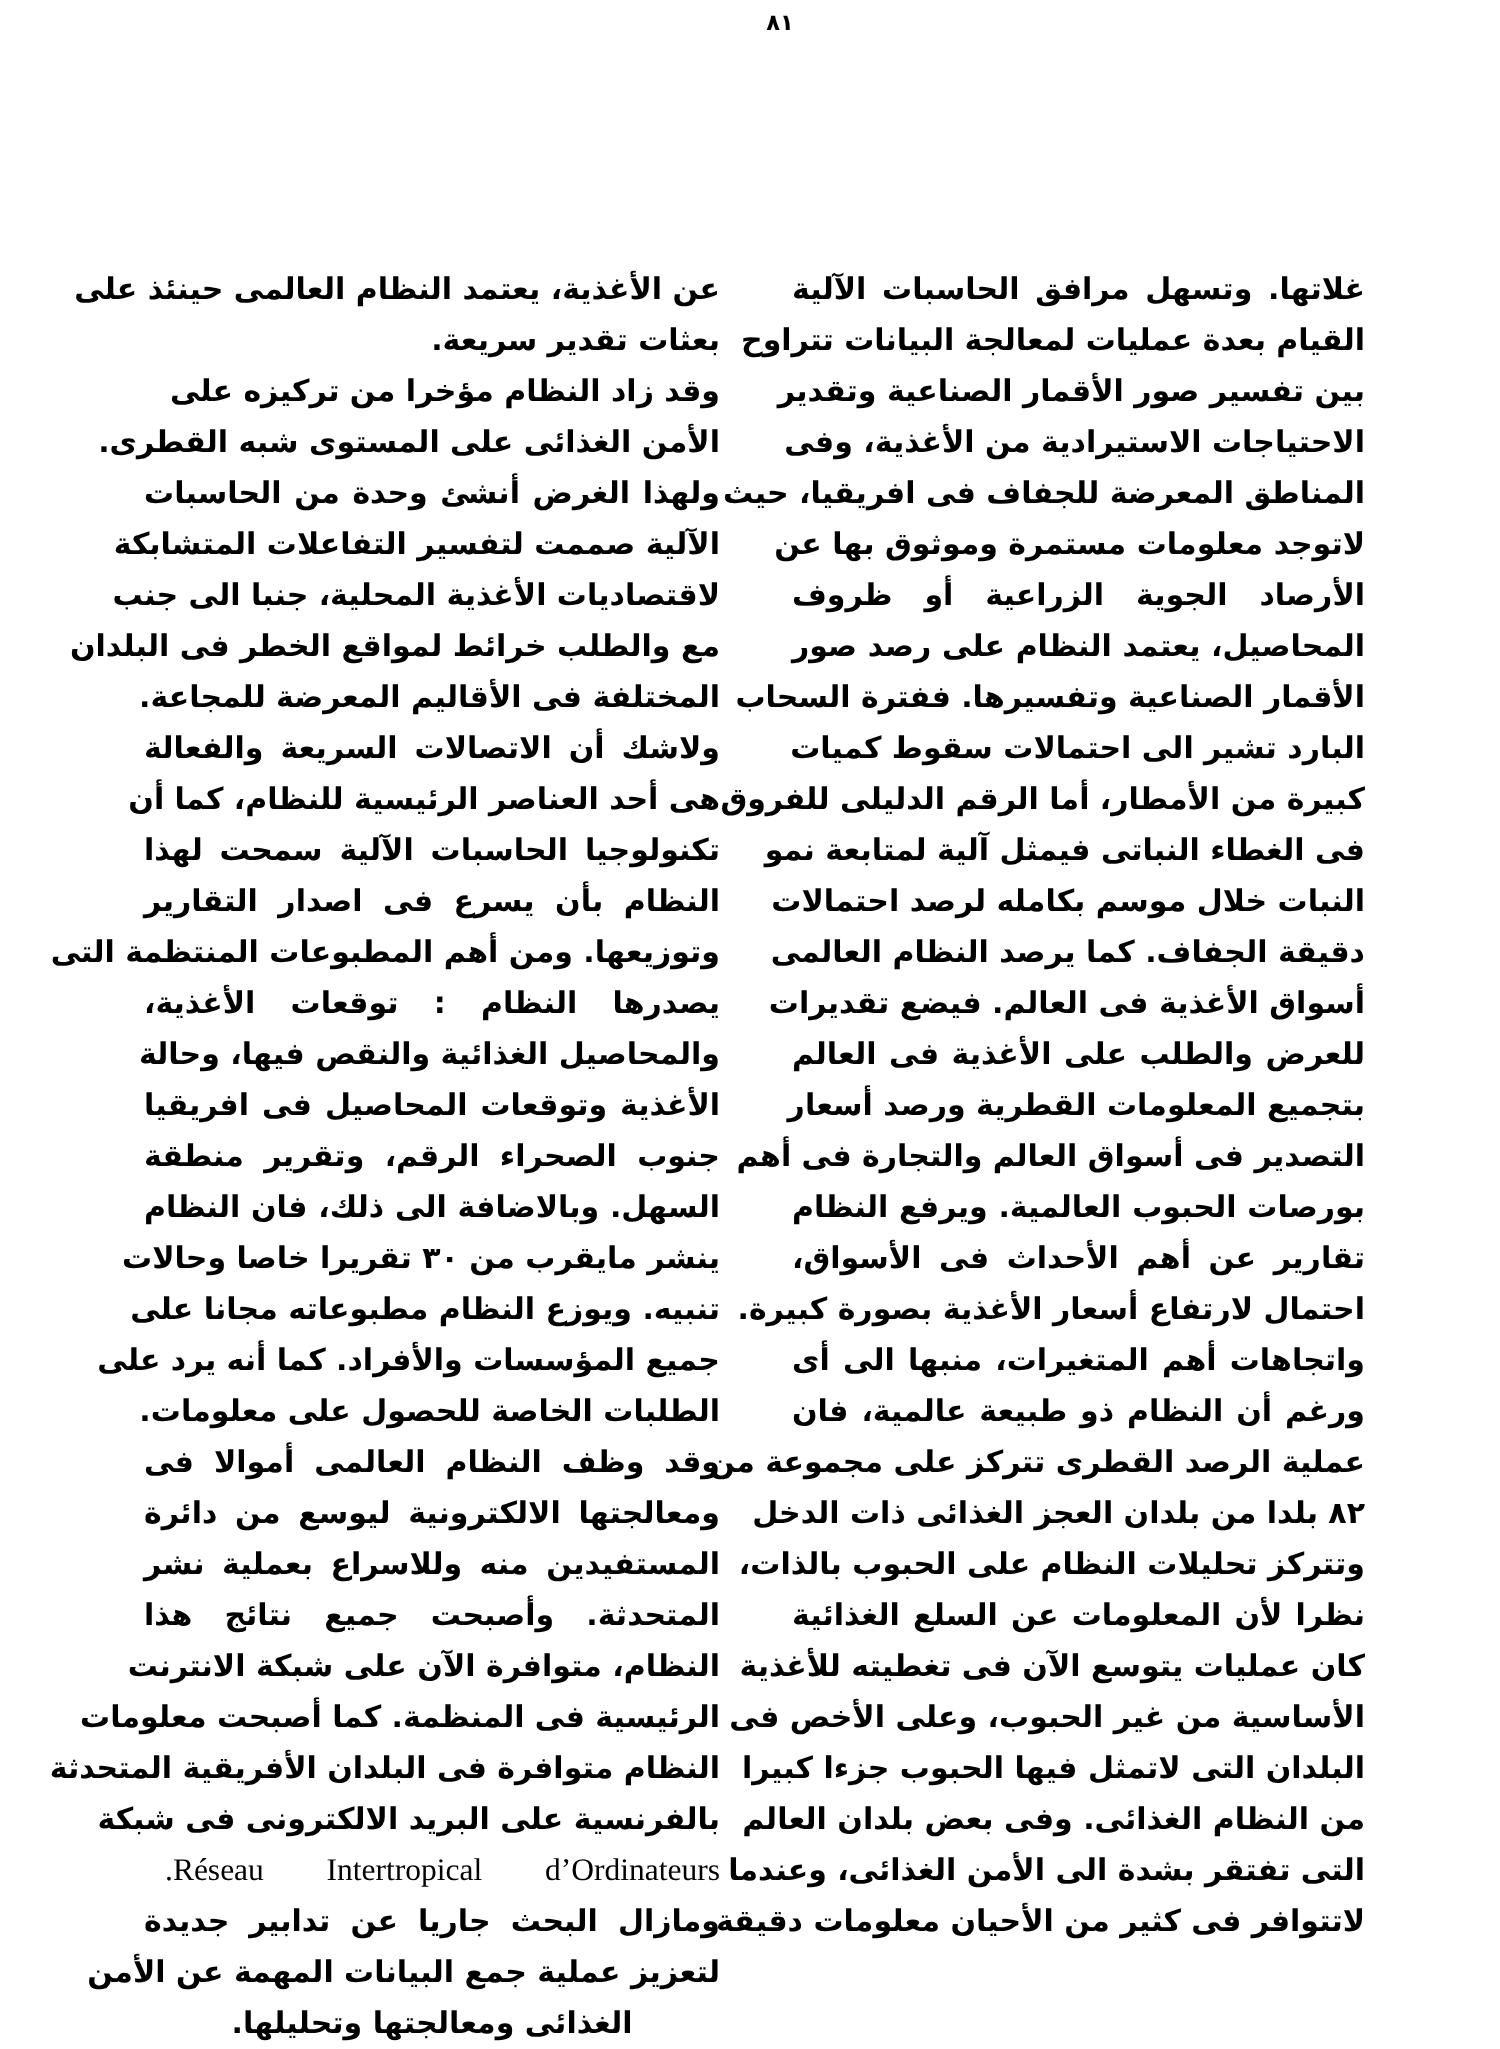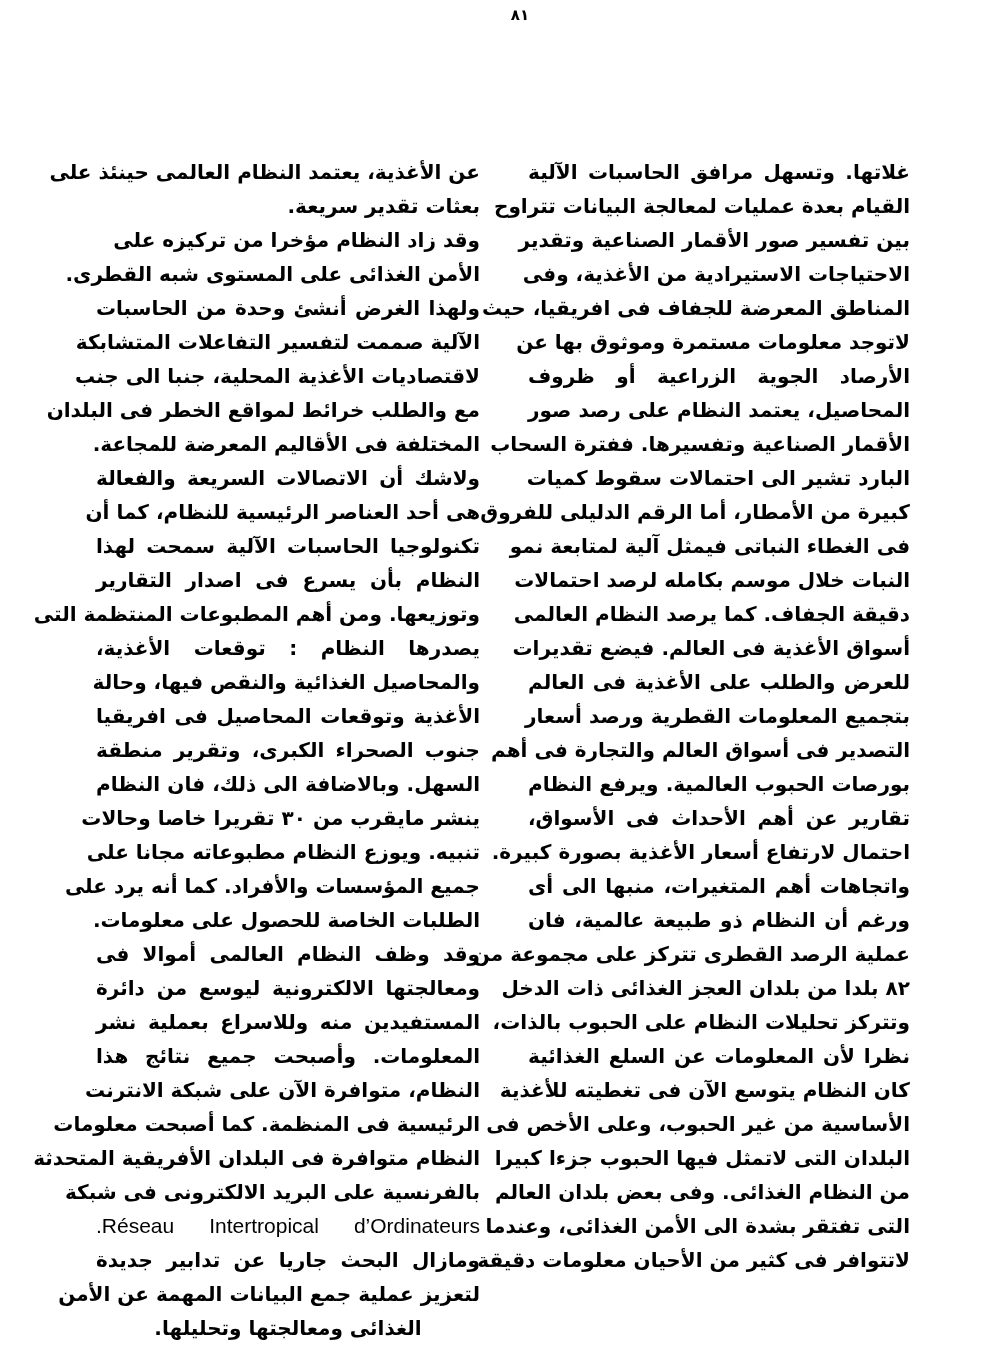--- a/index.html
+++ b/index.html
@@ -17,42 +17,43 @@
     top: 6px;
     left: 0;
     width: 1040px;
     text-align: center;
     font-size: 15px;
     font-weight: bold;
     letter-spacing: 1px;
   }
   .column {
     position: absolute;
-    top: 155px;
+    top: 175px;
   }
   #col-right { left: 528px; width: 382px; }
   #col-left  { left: 96px;  width: 384px; }
   .paragraph { margin: 0; padding: 0; }
   .line {
     direction: rtl;
     unicode-bidi: embed;
     height: 34px;
     line-height: 34px;
     font-size: 20px;
     font-weight: bold;
     white-space: nowrap;
     text-align: justify;
     text-align-last: justify;
   }
   .al-right  { text-align-last: right; }
   .al-center { text-align-last: center; }
   .latin {
-    font-family: Liberation Sans, sans-serif;
+    font-family: Liberation Serif, serif;
     font-weight: normal;
     font-size: 21px;
+    margin-left: 14px;
   }
 </style>
 </head>
 <body>
 
 <div class="page-number">٨١</div>
 
 <div class="column" id="col-right">
     <div class="paragraph">
       <div class="line">غلاتها. وتسهل مرافق الحاسبات الآلية</div>
@@ -77,21 +78,21 @@
       <div class="line">تقارير عن أهم الأحداث فى الأسواق،</div>
       <div class="line">احتمال لارتفاع أسعار الأغذية بصورة كبيرة.</div>
       <div class="line">واتجاهات أهم المتغيرات، منبها الى أى</div>
     </div>
     <div class="paragraph">
       <div class="line">ورغم أن النظام ذو طبيعة عالمية، فان</div>
       <div class="line">عملية الرصد القطرى تتركز على مجموعة من</div>
       <div class="line">٨٢ بلدا من بلدان العجز الغذائى ذات الدخل</div>
       <div class="line">وتتركز تحليلات النظام على الحبوب بالذات،</div>
       <div class="line">نظرا لأن المعلومات عن السلع الغذائية</div>
-      <div class="line">كان النظام يتوسع الآن فى تغطيته للأغذية</div>
+      <div class="line">كان عمليات يتوسع الآن فى تغطيته للأغذية</div>
       <div class="line">الأساسية من غير الحبوب، وعلى الأخص فى</div>
       <div class="line">البلدان التى لاتمثل فيها الحبوب جزءا كبيرا</div>
       <div class="line">من النظام الغذائى. وفى بعض بلدان العالم</div>
       <div class="line">التى تفتقر بشدة الى الأمن الغذائى، وعندما</div>
       <div class="line">لاتتوافر فى كثير من الأحيان معلومات دقيقة</div>
     </div>
   </div>
 
 <div class="column" id="col-left">
     <div class="paragraph">
@@ -109,32 +110,32 @@
     </div>
     <div class="paragraph">
       <div class="line">ولاشك أن الاتصالات السريعة والفعالة</div>
       <div class="line">هى أحد العناصر الرئيسية للنظام، كما أن</div>
       <div class="line">تكنولوجيا الحاسبات الآلية سمحت لهذا</div>
       <div class="line">النظام بأن يسرع فى اصدار التقارير</div>
       <div class="line">وتوزيعها. ومن أهم المطبوعات المنتظمة التى</div>
       <div class="line">يصدرها النظام : توقعات الأغذية،</div>
       <div class="line">والمحاصيل الغذائية والنقص فيها، وحالة</div>
       <div class="line">الأغذية وتوقعات المحاصيل فى افريقيا</div>
-      <div class="line">جنوب الصحراء الكبرى، وتقرير منطقة</div>
+      <div class="line">جنوب الصحراء الرقم، وتقرير منطقة</div>
       <div class="line">السهل. وبالاضافة الى ذلك، فان النظام</div>
       <div class="line">ينشر مايقرب من ٣٠ تقريرا خاصا وحالات</div>
       <div class="line">تنبيه. ويوزع النظام مطبوعاته مجانا على</div>
       <div class="line">جميع المؤسسات والأفراد. كما أنه يرد على</div>
       <div class="line al-right">الطلبات الخاصة للحصول على معلومات.</div>
     </div>
     <div class="paragraph">
       <div class="line">وقد وظف النظام العالمى أموالا فى</div>
       <div class="line">ومعالجتها الالكترونية ليوسع من دائرة</div>
       <div class="line">المستفيدين منه وللاسراع بعملية نشر</div>
-      <div class="line">المعلومات. وأصبحت جميع نتائج هذا</div>
+      <div class="line">المتحدثة. وأصبحت جميع نتائج هذا</div>
       <div class="line">النظام، متوافرة الآن على شبكة الانترنت</div>
       <div class="line">الرئيسية فى المنظمة. كما أصبحت معلومات</div>
       <div class="line">النظام متوافرة فى البلدان الأفريقية المتحدثة</div>
       <div class="line">بالفرنسية على البريد الالكترونى فى شبكة</div>
       <div class="line latin">Réseau Intertropical d’Ordinateurs.</div>
       <div class="line">ومازال البحث جاريا عن تدابير جديدة</div>
       <div class="line">لتعزيز عملية جمع البيانات المهمة عن الأمن</div>
       <div class="line al-center">الغذائى ومعالجتها وتحليلها.</div>
     </div>
   </div>

